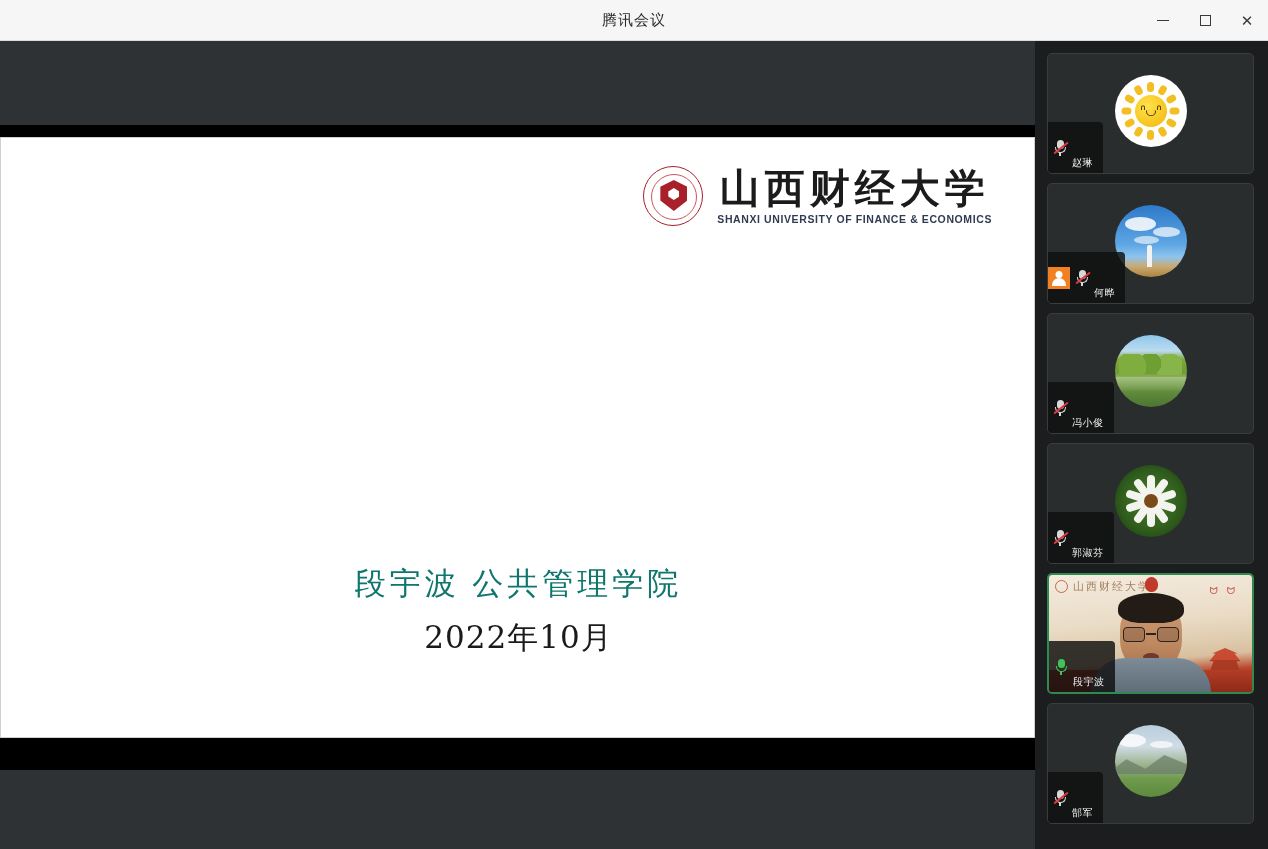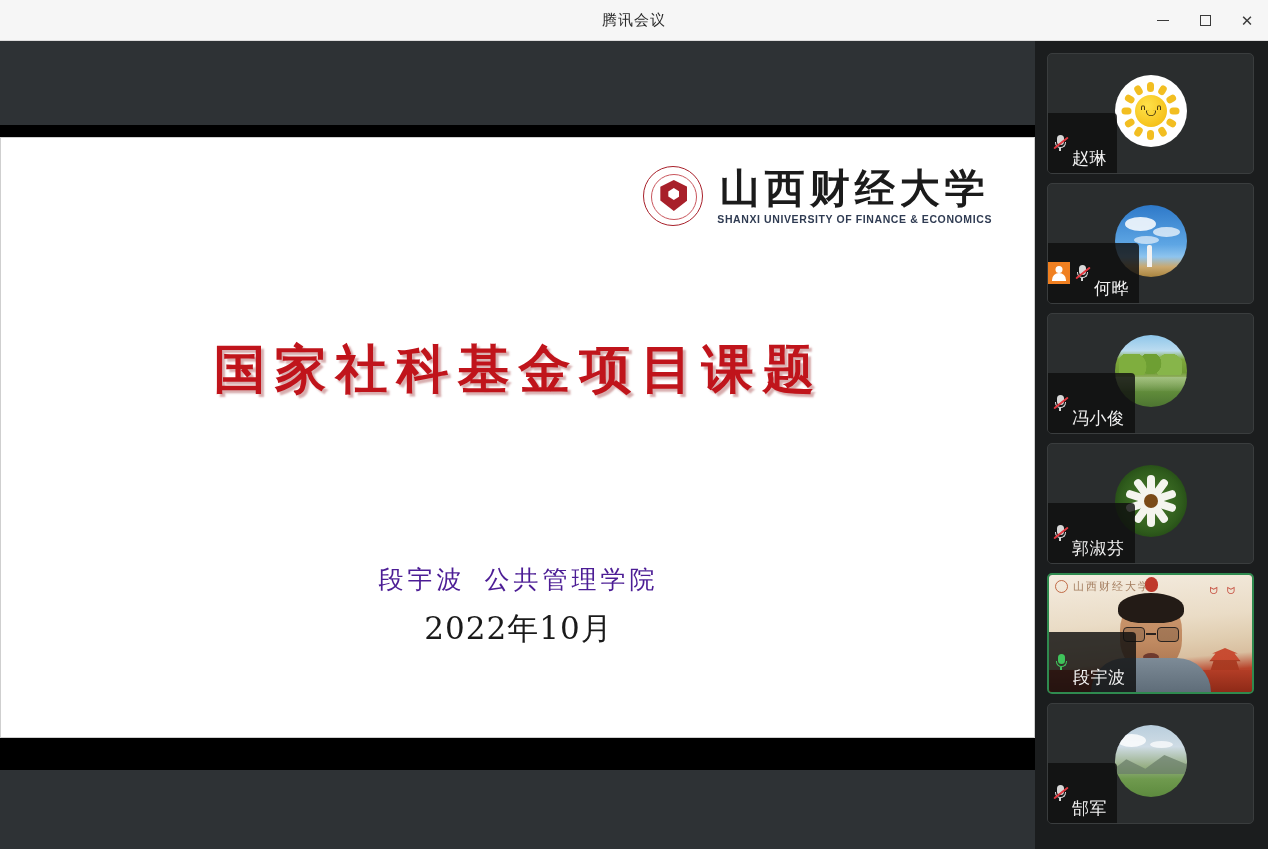--- a/index.html
+++ b/index.html
@@ -103,22 +103,22 @@
     font-family: "DejaVu Serif", "Liberation Serif", serif;
     font-size: 52px; font-weight: 700; color: #c0141b;
     letter-spacing: 9px; line-height: 1.75;
     text-shadow: 3px 3px 2px rgba(140,20,24,0.35);
   }
   .slide-sub {
     position: absolute; left: 0; top: 425px; width: 1035px;
     text-align: center;
   }
   .slide-author {
-    font-family: Liberation Mono, monospace;
-    font-size: 25px; color: #4c1d95; letter-spacing: 4px;
+    font-family: Liberation Sans, sans-serif;
+    font-size: 31px; color: #0f766e; letter-spacing: 4px;
   }
   .slide-date {
     font-family: "DejaVu Serif", "Liberation Serif", serif;
     font-size: 31px; color: #1a1a1a; letter-spacing: 1px;
     margin-top: 12px;
   }
 
   
   .share-badge {
     position: absolute; left: 0; top: 778px;
@@ -379,21 +379,21 @@
   
   .nameplate {
     position: absolute; left: 0; bottom: 0;
     display: flex; align-items: center; gap: 6px;
     background: rgba(15,15,15,0.82);
     padding: 3px 10px 3px 6px;
     border-radius: 0 4px 0 0;
     max-width: 190px;
   }
   .nameplate .pname {
-    color: #f2f2f2; font-size: 17px; letter-spacing: 0.5px;
+    color: #f2f2f2; font-size: 10px; letter-spacing: 0.5px;
     white-space: nowrap;
     margin-top: 31px;
   }
   .host-badge {
     width: 22px; height: 22px;
     background: #f08021;
     display: flex; align-items: center; justify-content: center;
     flex: 0 0 auto;
     position: relative;
   }
@@ -435,21 +435,20 @@
       <div class="logo-emblem">
         <div class="logo-shield-inner"></div>
       </div>
       <div class="logo-text-wrap">
         <div class="logo-cn">山西财经大学</div>
         <div class="logo-en">SHANXI UNIVERSITY OF FINANCE &amp; ECONOMICS</div>
       </div>
     </div>
 
     <div class="slide-title">
-      <div class="slide-title-line">国家社科基金项目课题</div>
     </div>
 
     <div class="slide-sub">
       <div class="slide-author">段宇波  公共管理学院</div>
       <div class="slide-date">2022年10月</div>
     </div>
   </div>
 
 </div>
 

